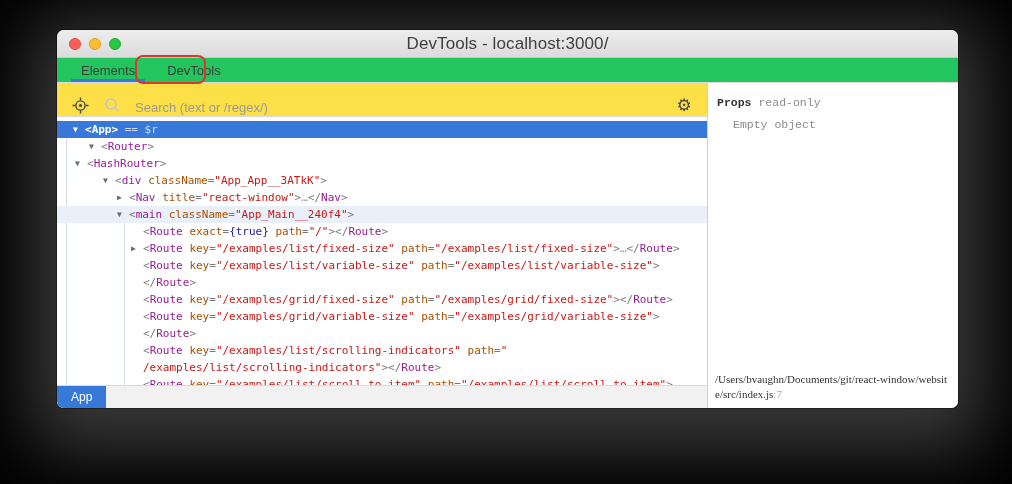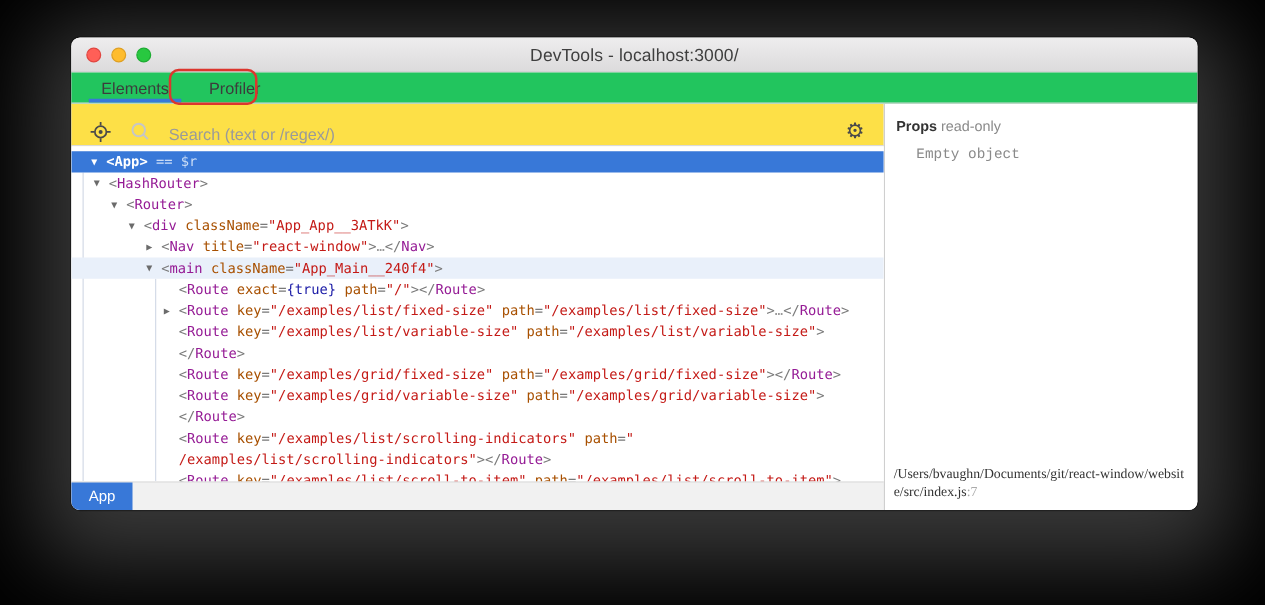--- a/index.html
+++ b/index.html
@@ -16,21 +16,21 @@
     background:#fff;border-radius:7px;overflow:hidden;
     box-shadow:0 0 0 1px rgba(0,0,0,0.35);
     display:flex;flex-direction:column;
   }
   
   .titlebar{
     height:27px;flex:0 0 27px;background:linear-gradient(#eeedee,#dcdbdc);
     border-bottom:1px solid #c6c5c6;position:relative;
     display:flex;align-items:center;justify-content:center;
   }
-  .title-text{font-size:14px;color:#3f3f3f;font-weight:500;letter-spacing:.1px;}
+  .title-text{font-size:17px;color:#3f3f3f;font-weight:500;letter-spacing:.1px;}
   .lights{position:absolute;left:12px;top:0;height:100%;display:flex;align-items:center;gap:8px;}
   .light{width:12px;height:12px;border-radius:50%;}
   .light.red{background:#ff5f57;border:1px solid #e14640;box-sizing:border-box;}
   .light.yellow{background:#febc2e;border:1px solid #dfa023;box-sizing:border-box;}
   .light.green{background:#28c840;border:1px solid #1dad32;box-sizing:border-box;}
   
   .tabbar{
     height:24px;flex:0 0 24px;background:#22c55e;border-bottom:1px solid #dadada;
     display:flex;align-items:stretch;position:relative;padding-left:8px;
   }
@@ -91,21 +91,21 @@
   
   .crumbbar{
     height:22px;flex:0 0 22px;background:#f1f1f1;border-top:1px solid #dadada;
     display:flex;align-items:stretch;
   }
   .crumb{
     background:var(--accent,#3878d8);color:#fff;font-size:12px;
     display:flex;align-items:center;padding:0 14px;
   }
   
-  .props-head{padding:13px 0 0 9px;font-family:Liberation Sans, sans-serif;font-size:11.5px;}
+  .props-head{padding:13px 0 0 9px;font-family:Liberation Mono, monospace;font-size:11.5px;}
   .props-title{font-weight:bold;color:#333;}
   .props-mode{color:#8a8a8a;}
   .props-empty{
     padding:9px 0 0 25px;font-family:Liberation Mono, monospace;
     font-size:11.5px;color:#8a8a8a;
   }
   .source-path{
     margin-top:auto;padding:0 6px 6px 7px;width:240px;box-sizing:content-box;
     font-family:Liberation Serif, serif;font-size:11px;
     line-height:15px;color:#333;word-break:break-all;
@@ -126,21 +126,21 @@
       <div class="light green"></div>
     </div>
     <div class="title-text">DevTools - localhost:3000/</div>
   </div>
 
   <div class="tabbar">
     <div class="tab active">
       <span>Elements</span>
     </div>
     <div class="tab">
-      <span>Profiler</span>
+      <span>DevTools</span>
     </div>
     <div class="annotation"></div>
   </div>
 
   <div class="content">
 
     <div class="left-pane">
 
       <div class="searchrow">
         <div class="icon-btn">
@@ -163,22 +163,22 @@
         <div class="icon-btn">
           <span class="gear">⚙</span>
         </div>
       </div>
 
       <div class="tree">
         <div class="guide g1"></div>
         <div class="guide g2"></div>
         <div>
             <div class="trow sel" style="padding-left: 16px;"><span class="arrow">▼</span><span class="tok-p">&lt;</span><span class="tok-t">App</span><span class="tok-p">&gt;</span><span class="sel-ref"> == $r</span></div>
+            <div class="trow" style="padding-left: 32px;"><span class="arrow">▼</span><span class="tok-p">&lt;</span><span class="tok-t">Router</span><span class="tok-p">&gt;</span></div>
             <div class="trow" style="padding-left: 18px;"><span class="arrow">▼</span><span class="tok-p">&lt;</span><span class="tok-t">HashRouter</span><span class="tok-p">&gt;</span></div>
-            <div class="trow" style="padding-left: 32px;"><span class="arrow">▼</span><span class="tok-p">&lt;</span><span class="tok-t">Router</span><span class="tok-p">&gt;</span></div>
             <div class="trow" style="padding-left: 46px;"><span class="arrow">▼</span><span class="tok-p">&lt;</span><span class="tok-t">div</span><span class="tok-p"> </span><span class="tok-a">className</span><span class="tok-p">=</span><span class="tok-s">"App_App__3ATkK"</span><span class="tok-p">&gt;</span></div>
             <div class="trow" style="padding-left: 60px;"><span class="arrow">▶</span><span class="tok-p">&lt;</span><span class="tok-t">Nav</span><span class="tok-p"> </span><span class="tok-a">title</span><span class="tok-p">=</span><span class="tok-s">"react-window"</span><span class="tok-p">&gt;</span><span class="tok-e">…</span><span class="tok-p">&lt;/</span><span class="tok-t">Nav</span><span class="tok-p">&gt;</span></div>
             <div class="trow hl" style="padding-left: 60px;"><span class="arrow">▼</span><span class="tok-p">&lt;</span><span class="tok-t">main</span><span class="tok-p"> </span><span class="tok-a">className</span><span class="tok-p">=</span><span class="tok-s">"App_Main__240f4"</span><span class="tok-p">&gt;</span></div>
             <div class="trow" style="padding-left: 74px;"><span class="arrow"></span><span class="tok-p">&lt;</span><span class="tok-t">Route</span><span class="tok-p"> </span><span class="tok-a">exact</span><span class="tok-p">=</span><span class="tok-k">{true}</span><span class="tok-p"> </span><span class="tok-a">path</span><span class="tok-p">=</span><span class="tok-s">"/"</span><span class="tok-p">&gt;&lt;/</span><span class="tok-t">Route</span><span class="tok-p">&gt;</span></div>
             <div class="trow" style="padding-left: 74px;"><span class="arrow">▶</span><span class="tok-p">&lt;</span><span class="tok-t">Route</span><span class="tok-p"> </span><span class="tok-a">key</span><span class="tok-p">=</span><span class="tok-s">"/examples/list/fixed-size"</span><span class="tok-p"> </span><span class="tok-a">path</span><span class="tok-p">=</span><span class="tok-s">"/examples/list/fixed-size"</span><span class="tok-p">&gt;</span><span class="tok-e">…</span><span class="tok-p">&lt;/</span><span class="tok-t">Route</span><span class="tok-p">&gt;</span></div>
             <div class="trow" style="padding-left: 74px;"><span class="arrow"></span><span class="tok-p">&lt;</span><span class="tok-t">Route</span><span class="tok-p"> </span><span class="tok-a">key</span><span class="tok-p">=</span><span class="tok-s">"/examples/list/variable-size"</span><span class="tok-p"> </span><span class="tok-a">path</span><span class="tok-p">=</span><span class="tok-s">"/examples/list/variable-size"</span><span class="tok-p">&gt;</span></div>
             <div class="trow" style="padding-left: 74px;"><span class="arrow"></span><span class="tok-p">&lt;/</span><span class="tok-t">Route</span><span class="tok-p">&gt;</span></div>
             <div class="trow" style="padding-left: 74px;"><span class="arrow"></span><span class="tok-p">&lt;</span><span class="tok-t">Route</span><span class="tok-p"> </span><span class="tok-a">key</span><span class="tok-p">=</span><span class="tok-s">"/examples/grid/fixed-size"</span><span class="tok-p"> </span><span class="tok-a">path</span><span class="tok-p">=</span><span class="tok-s">"/examples/grid/fixed-size"</span><span class="tok-p">&gt;&lt;/</span><span class="tok-t">Route</span><span class="tok-p">&gt;</span></div>
             <div class="trow" style="padding-left: 74px;"><span class="arrow"></span><span class="tok-p">&lt;</span><span class="tok-t">Route</span><span class="tok-p"> </span><span class="tok-a">key</span><span class="tok-p">=</span><span class="tok-s">"/examples/grid/variable-size"</span><span class="tok-p"> </span><span class="tok-a">path</span><span class="tok-p">=</span><span class="tok-s">"/examples/grid/variable-size"</span><span class="tok-p">&gt;</span></div>
             <div class="trow" style="padding-left: 74px;"><span class="arrow"></span><span class="tok-p">&lt;/</span><span class="tok-t">Route</span><span class="tok-p">&gt;</span></div>

